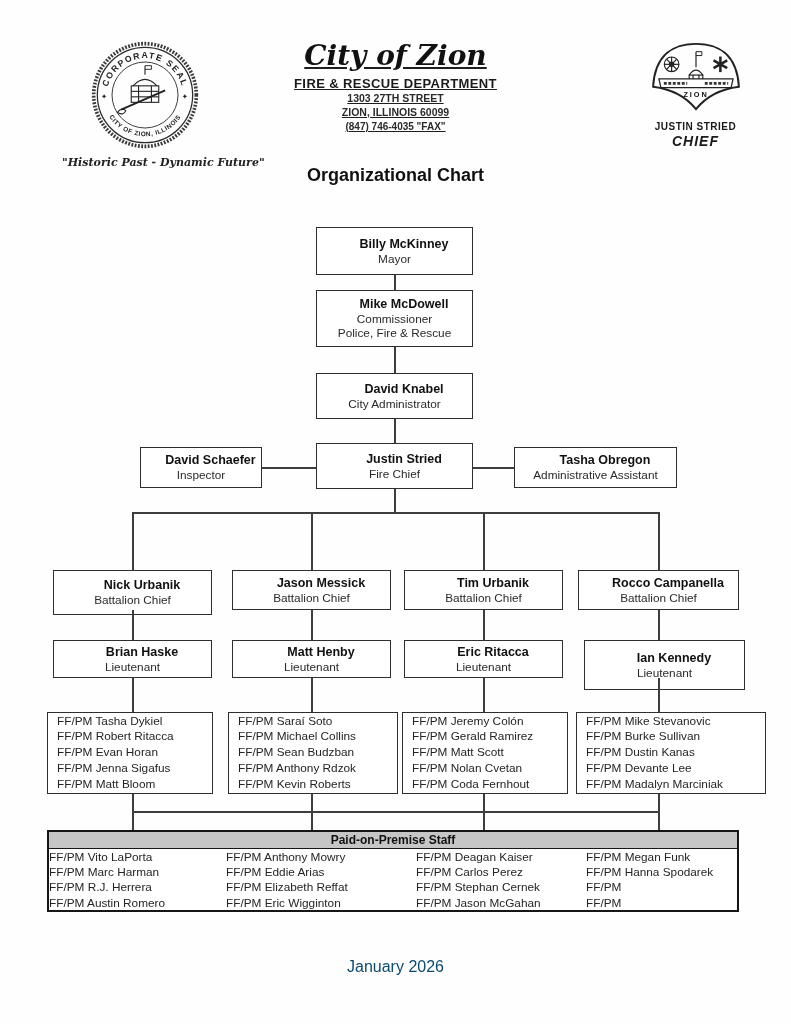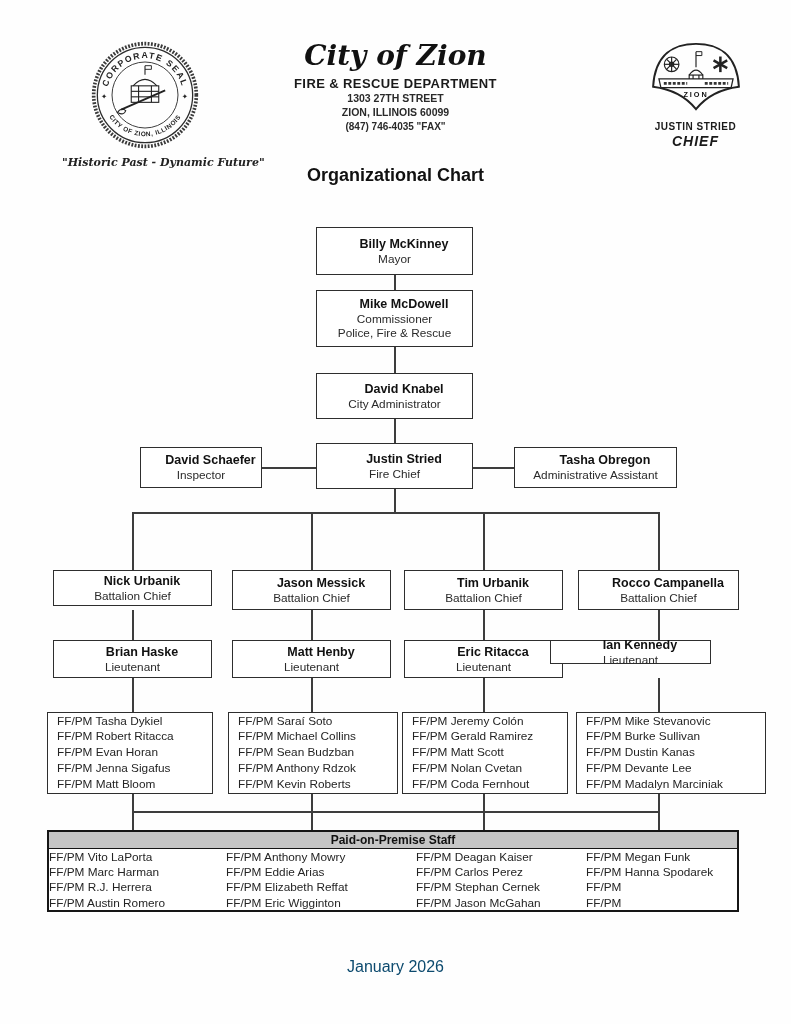--- a/index.html
+++ b/index.html
@@ -5,21 +5,21 @@
   html,body { margin:0; padding:0; background:#ffffff; }
   .page {
     position:relative; width:791px; height:1024px; background:#fefefe;
     font-family:"Liberation Sans", sans-serif; color:#1e1e1e; overflow:hidden;
   }
   
   .seal-group { position:absolute; left:62px; top:40px; width:165px; text-align:center; }
   .seal-group svg { display:block; margin:0 auto; }
   .tagline { font-family:"DejaVu Serif", serif; font-style:italic; font-weight:bold;
              font-size:11px; margin-top:6px; white-space:nowrap; color:#222; }
-  .dept-header { position:absolute; left:0; top:38px; width:791px; text-align:center; line-height:1.25; }
+  .dept-header { position:absolute; left:0; top:38px; width:791px; text-align:center; line-height:1.25;text-decoration:underline; }
   .dh-city { font-family:"DejaVu Serif", serif; font-style:italic; font-weight:bold;
              font-size:28px; color:#111; }
   .dh-dept { font-size:13px; font-weight:bold; letter-spacing:.4px; margin-top:3px; color:#1a1a1a; }
   .dh-addr { font-size:10.5px; font-weight:bold; color:#2a2a2a; line-height:1.3; }
   .dh-phone { font-size:10px; font-weight:bold; color:#2a2a2a; line-height:1.3; }
   .badge-group { position:absolute; left:638px; top:38px; width:115px; text-align:center; }
   .badge-group svg { display:block; margin:0 auto; }
   .badge-name { font-size:10px; font-weight:bold; letter-spacing:.5px; margin-top:5px; color:#1a1a1a; white-space:nowrap; }
   .badge-title { font-size:14px; font-weight:bold; letter-spacing:1px; margin-top:1px; color:#1a1a1a;font-style:italic; }
   
@@ -156,21 +156,21 @@
   <div class="box" style="left:140px;top:447px;width:122px;height:41px">
     <div class="name">David Schaefer</div>
     <div class="role">Inspector</div>
   </div>
 
   <div class="box" style="left:514px;top:447px;width:163px;height:41px">
     <div class="name">Tasha Obregon</div>
     <div class="role">Administrative Assistant</div>
   </div>
 
-  <div class="box" style="left:53px;top:570px;width:159px;height:36px">
+  <div class="box" style="left:53px;top:570px;width:159px;height:45px">
     <div class="name">Nick Urbanik</div>
     <div class="role">Battalion Chief</div>
   </div>
   <div class="box" style="left:53px;top:640px;width:159px;height:38px">
     <div class="name">Brian Haske</div>
     <div class="role">Lieutenant</div>
   </div>
   <div class="box staff-box" style="left:47px;top:712px;width:166px;height:82px">
     <div class="staff-line">FF/PM Tasha Dykiel</div>
     <div class="staff-line">FF/PM Robert Ritacca</div>
@@ -208,21 +208,21 @@
     <div class="staff-line">FF/PM Gerald Ramirez</div>
     <div class="staff-line">FF/PM Matt Scott</div>
     <div class="staff-line">FF/PM Nolan Cvetan</div>
     <div class="staff-line">FF/PM Coda Fernhout</div>
   </div>
 
   <div class="box" style="left:578px;top:570px;width:161px;height:40px">
     <div class="name">Rocco Campanella</div>
     <div class="role">Battalion Chief</div>
   </div>
-  <div class="box" style="left:550px;top:640px;width:161px;height:24px">
+  <div class="box" style="left:584px;top:640px;width:161px;height:50px">
     <div class="name">Ian Kennedy</div>
     <div class="role">Lieutenant</div>
   </div>
   <div class="box staff-box" style="left:576px;top:712px;width:190px;height:82px">
     <div class="staff-line">FF/PM Mike Stevanovic</div>
     <div class="staff-line">FF/PM Burke Sullivan</div>
     <div class="staff-line">FF/PM Dustin Kanas</div>
     <div class="staff-line">FF/PM Devante Lee</div>
     <div class="staff-line">FF/PM Madalyn Marciniak</div>
   </div>

